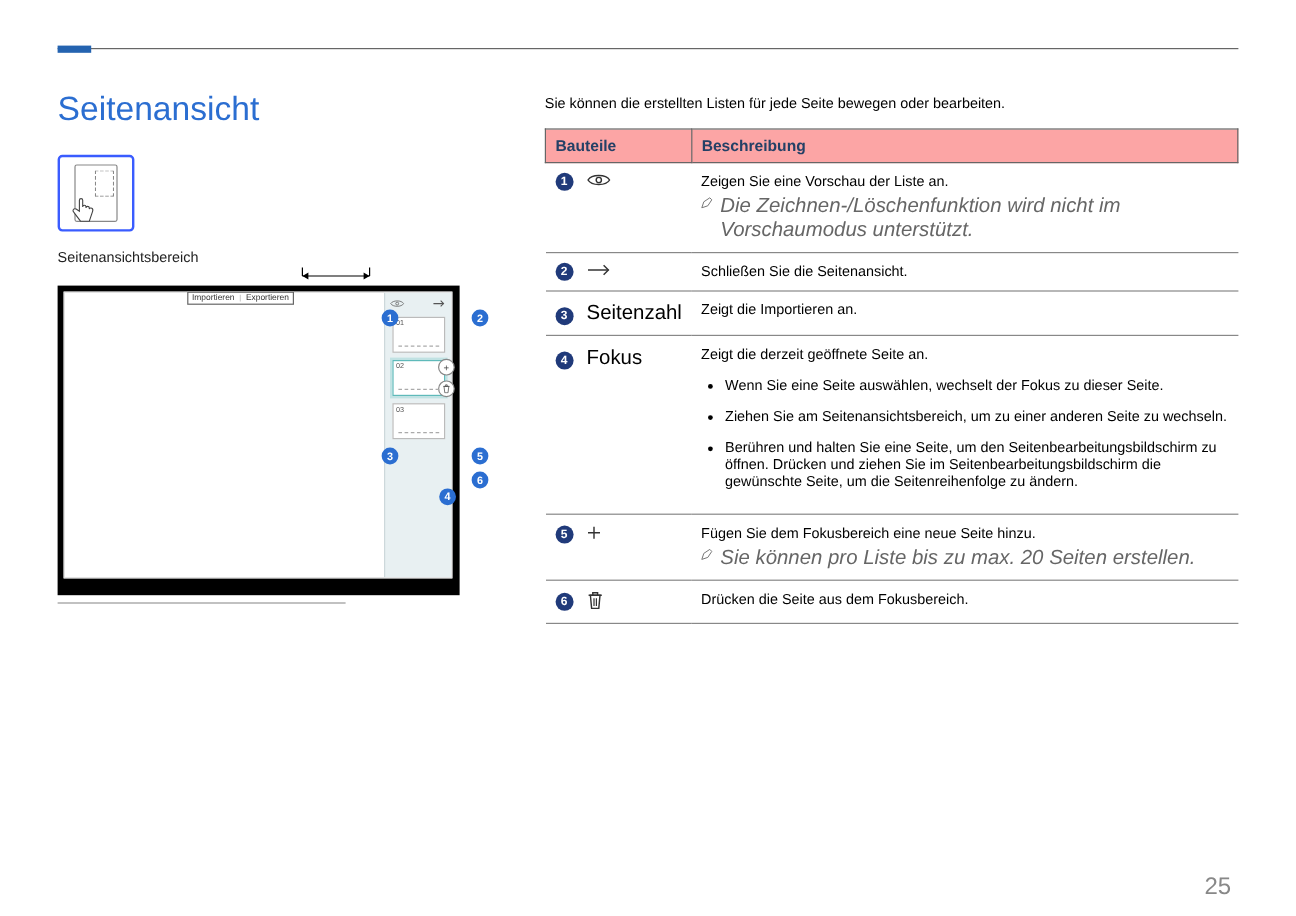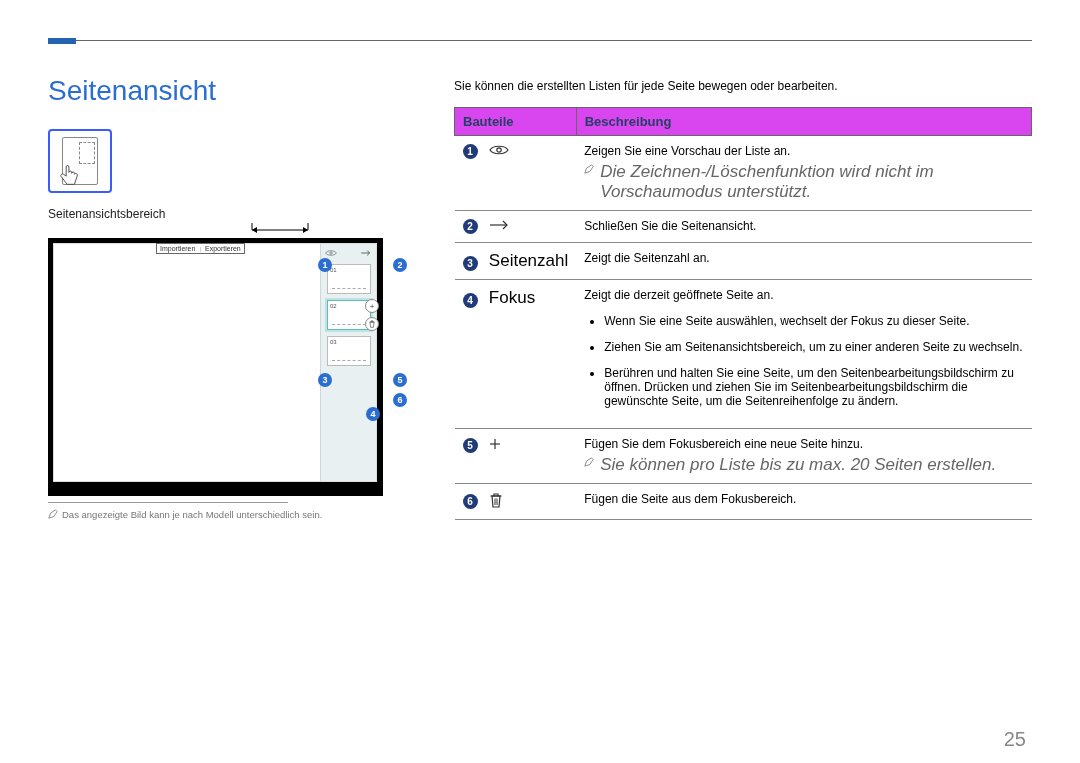--- a/index.html
+++ b/index.html
@@ -212,21 +212,21 @@
   .intro {
     font-size: 12px;
     margin: 0 0 14px 0;
   }
   table.pt {
     width: 100%;
     border-collapse: collapse;
     font-size: 12px;
   }
   table.pt th {
-    background: #d946ef;
+    background: #fca5a5;
     text-align: left;
     font-weight: 600;
     color: #244066;
     padding: 6px 8px;
     border: 1px solid #666;
     font-size: 13px;
   }
   table.pt td {
     padding: 8px 8px;
     border-top: 1px solid #888;
@@ -337,26 +337,20 @@
         </div>
         <div class="callout c1">1</div>
         <div class="callout c2">2</div>
         <div class="callout c3">3</div>
         <div class="callout c4">4</div>
         <div class="callout c5">5</div>
         <div class="callout c6">6</div>
       </div>
 
       <div class="note-rule"></div>
-      <div class="diag-note">
-        <svg class="penicon" viewBox="0 0 12 12">
-            <path d="M1 11 l2 -6 6 -4 2 2 -4 6 -6 2 z" fill="none" stroke="#777" stroke-width="1"></path>
-          </svg>
-        <span>Das angezeigte Bild kann je nach Modell unterschiedlich sein.</span>
-      </div>
     </div>
 
     <div class="right">
       <p class="intro">Sie können die erstellten Listen für jede Seite bewegen oder bearbeiten.</p>
 
       <table class="pt">
         <thead>
           <tr>
             <th>Bauteile</th>
             <th>Beschreibung</th>
@@ -396,21 +390,21 @@
             <td class="desc">
               <div>Schließen Sie die Seitenansicht.</div>
             </td>
           </tr>
           <tr>
             <td class="part-cell">
               <span class="num">3</span>
               <span class="part-label">Seitenzahl</span>
             </td>
             <td class="desc">
-              <div>Zeigt die Seitenzahl an.</div>
+              <div>Zeigt die Importieren an.</div>
             </td>
           </tr>
           <tr>
             <td class="part-cell">
               <span class="num">4</span>
               <span class="part-label">Fokus</span>
             </td>
             <td class="desc">
               <div>Zeigt die derzeit geöffnete Seite an.</div>
               <ul>
@@ -447,21 +441,21 @@
                 <svg width="14" height="16" viewBox="0 0 14 16">
                     <path d="M3 4 h8 l-1 11 h-6 z" fill="none" stroke="#333" stroke-width="1.2"></path>
                     <line x1="1.5" y1="4" x2="12.5" y2="4" stroke="#333" stroke-width="1.2"></line>
                     <path d="M5 4 v-2 h4 v2" fill="none" stroke="#333" stroke-width="1.2"></path>
                     <line x1="6" y1="6.5" x2="6" y2="13" stroke="#333" stroke-width="1"></line>
                     <line x1="8" y1="6.5" x2="8" y2="13" stroke="#333" stroke-width="1"></line>
                   </svg>
               </span>
             </td>
             <td class="desc">
-              <div>Fügen die Seite aus dem Fokusbereich.</div>
+              <div>Drücken die Seite aus dem Fokusbereich.</div>
             </td>
           </tr>
         </tbody>
       </table>
     </div>
   </div>
 </div>
 
 <div class="page-number">25</div>
 

